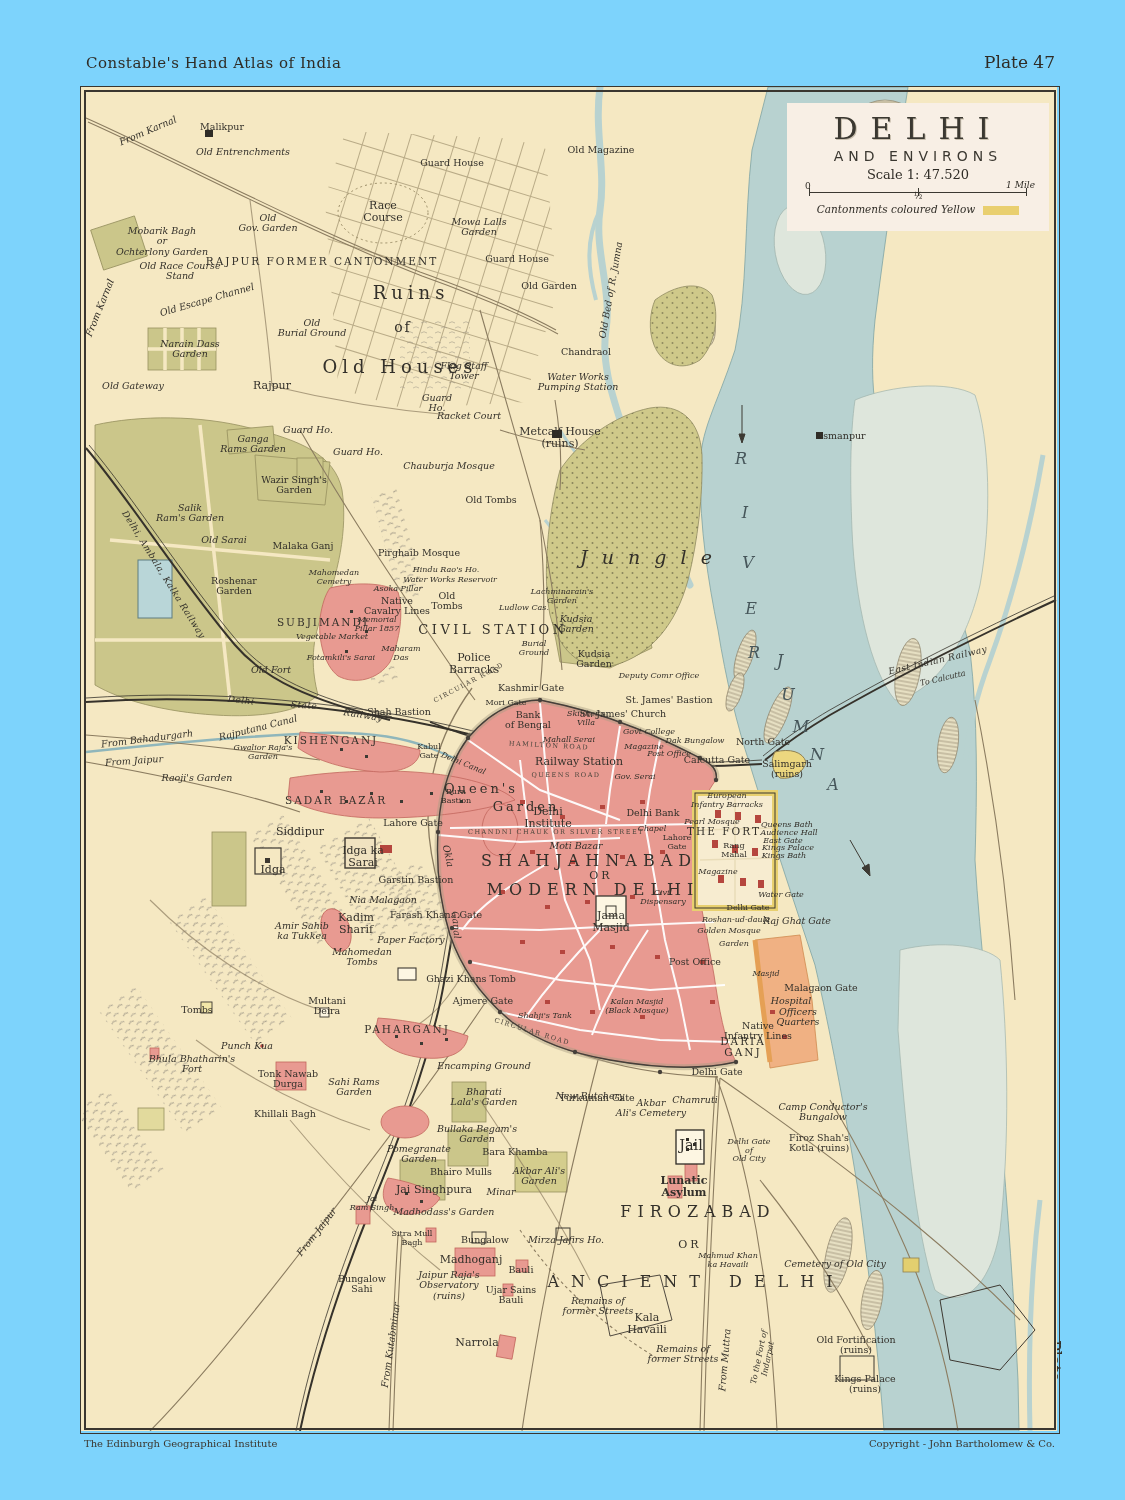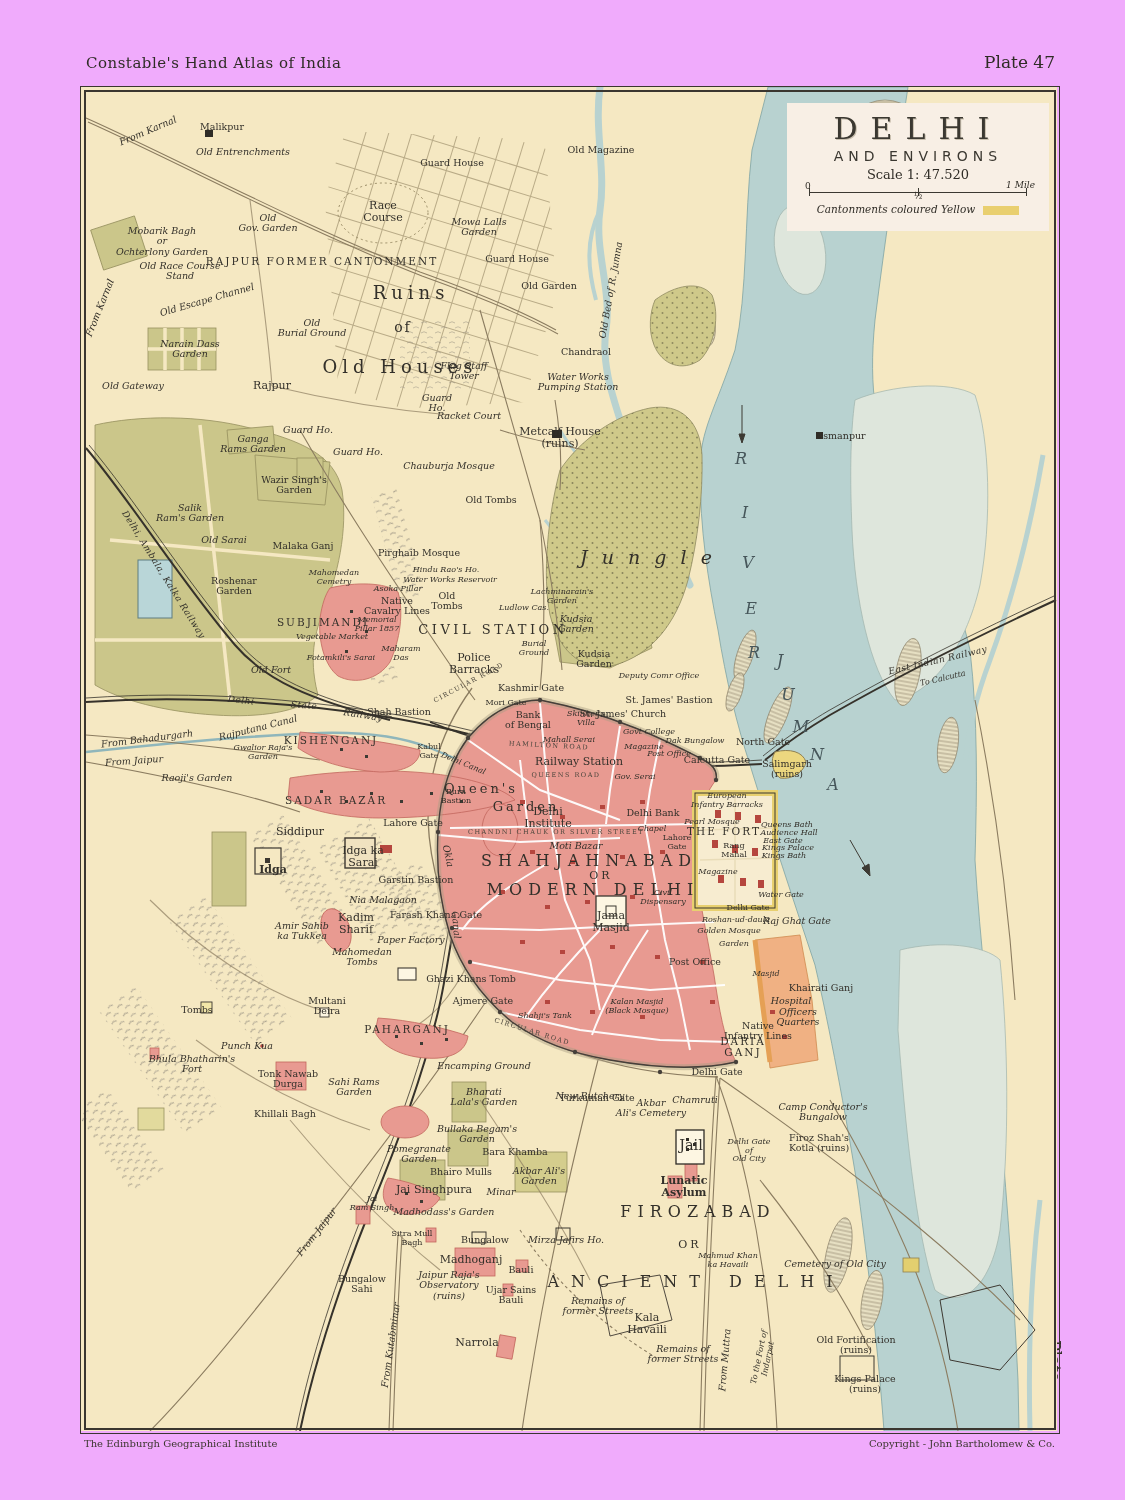--- a/index.html
+++ b/index.html
@@ -1,16 +1,16 @@
 <!DOCTYPE html>
 <html><head>
 <meta charset="utf-8">
 <style>
   html,body{margin:0;padding:0;}
-  .page{position:relative;width:1125px;height:1500px;background:#f0abfc;overflow:hidden;
+  .page{position:relative;width:1125px;height:1500px;background:#7dd3fc;overflow:hidden;
         font-family:"DejaVu Serif","Liberation Serif",serif;color:#2f2c26;}
   .hdr-left{position:absolute;left:86px;top:54px;font-size:15px;letter-spacing:.5px;}
   .hdr-right{position:absolute;right:70px;top:52px;font-size:17px;}
   .ftr-left{position:absolute;left:84px;top:1438px;font-size:10px;color:#3c372f;}
   .ftr-right{position:absolute;right:70px;top:1438px;font-size:10px;color:#3c372f;}
   .side-plate{position:absolute;left:1064px;top:1340px;font-size:16px;transform:rotate(90deg);transform-origin:left top;}
   .map-frame{position:absolute;left:80px;top:86px;width:978px;height:1346px;border:1px solid #3a362f;z-index:6;pointer-events:none;}
   .map-frame::after{content:"";position:absolute;left:3px;top:3px;right:3px;bottom:3px;border:2px solid #3a362f;}
   .art{position:absolute;left:0;top:0;z-index:1;}
   .labels{position:absolute;left:0;top:0;width:1125px;height:1500px;z-index:3;}
@@ -571,41 +571,41 @@
       <div class="lbl it-sm" style="left: 729px; top: 931px;">Golden Mosque</div>
       <div class="lbl it-sm" style="left: 734px; top: 944px;">Garden</div>
       <div class="lbl it-sm" style="left: 663px; top: 898px;">Civil
 Dispensary</div>
       <div class="lbl rm-lg" style="left: 611px; top: 922px;">Jama
 Masjid</div>
       <div class="lbl rm" style="left: 695px; top: 962px;">Post Office</div>
       <div class="lbl cap" style="left: 743px; top: 1047px;">DARIA
 GANJ</div>
       <div class="lbl it-sm" style="left: 766px; top: 974px;">Masjid</div>
-      <div class="lbl rm" style="left: 821px; top: 988px;">Khairati Ganj</div>
+      <div class="lbl rm" style="left: 821px; top: 988px;">Malagaon Gate</div>
       <div class="lbl it" style="left: 791px; top: 1001px;">Hospital</div>
       <div class="lbl it" style="left: 798px; top: 1017px;">Officers
 Quarters</div>
       <div class="lbl rm" style="left: 758px; top: 1031px;">Native
 Infantry Lines</div>
       <div class="lbl it-sm" style="left: 637px; top: 1007px;">Kalan Masjid
 (Black Mosque)</div>
       <div class="lbl rm" style="left: 471px; top: 979px;">Ghazi Khans Tomb</div>
       <div class="lbl rm" style="left: 483px; top: 1001px;">Ajmere Gate</div>
       <div class="lbl it-sm" style="left: 545px; top: 1016px;">Shahji's Tank</div>
       <div class="lbl rm" style="left: 597px; top: 1098px;">Turkuman Gate</div>
       <div class="lbl rm" style="left: 717px; top: 1072px;">Delhi Gate</div>
       <div class="lbl road" style="left: 532px; top: 1032px; transform: translate(-50%, -50%) rotate(17deg);">CIRCULAR ROAD</div>
       <div class="lbl road" style="left: 469px; top: 683px; transform: translate(-50%, -50%) rotate(-28deg);">CIRCULAR ROAD</div>
       <div class="lbl rm" style="left: 416px; top: 880px;">Garstin Bastion</div>
       <div class="lbl cap" style="left: 336px; top: 801px;">SADAR BAZAR</div>
       <div class="lbl rm-lg" style="left: 300px; top: 832px;">Siddipur</div>
       <div class="lbl rm-lg" style="left: 363px; top: 857px;">Idga ka
 Sarai</div>
-      <div class="lbl rm-lg" style="left: 273px; top: 870px; font-weight: bold;">Idga</div>
+      <div class="lbl rm-lg" style="left: 273px; top: 870px;">Idga</div>
       <div class="lbl it" style="left: 383px; top: 900px;">Nia Malagaon</div>
       <div class="lbl rm-lg" style="left: 356px; top: 924px;">Kadim
 Sharif</div>
       <div class="lbl rm" style="left: 436px; top: 915px;">Farash Khana Gate</div>
       <div class="lbl it" style="left: 411px; top: 940px;">Paper Factory</div>
       <div class="lbl it" style="left: 362px; top: 957px;">Mahomedan
 Tombs</div>
       <div class="lbl it" style="left: 302px; top: 931px;">Amir Sahib
 ka Tukkea</div>
       <div class="lbl it" style="left: 448px; top: 856px; transform: translate(-50%, -50%) rotate(78deg);">Okla</div>

